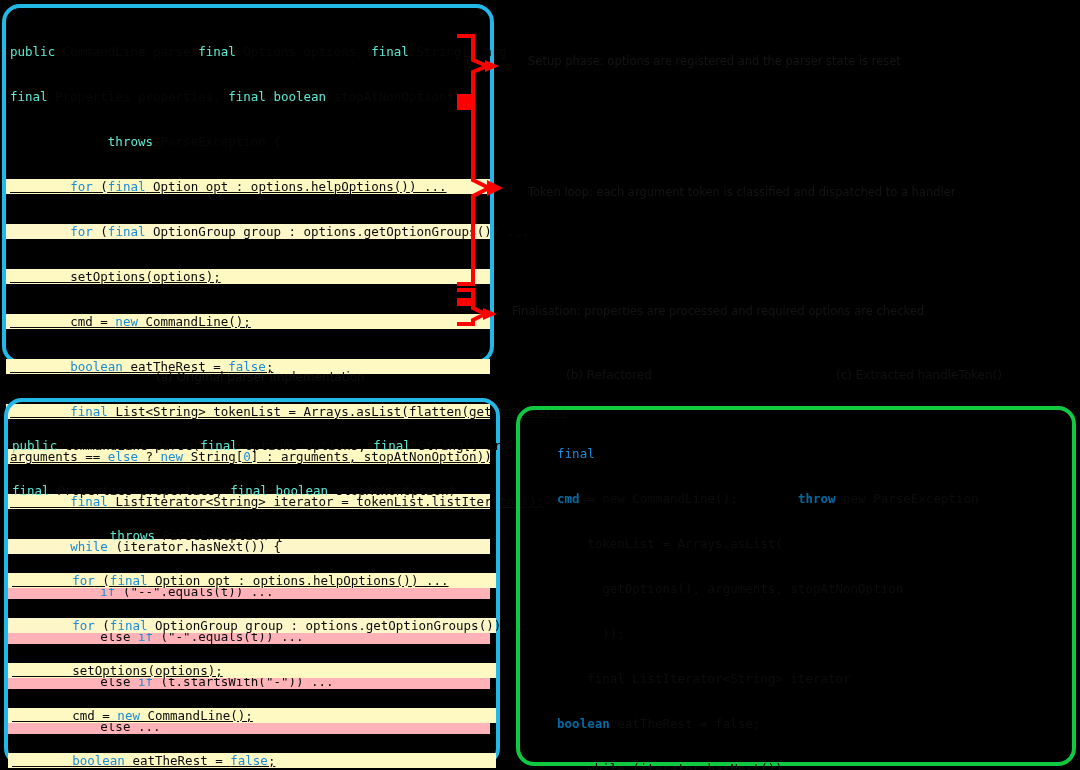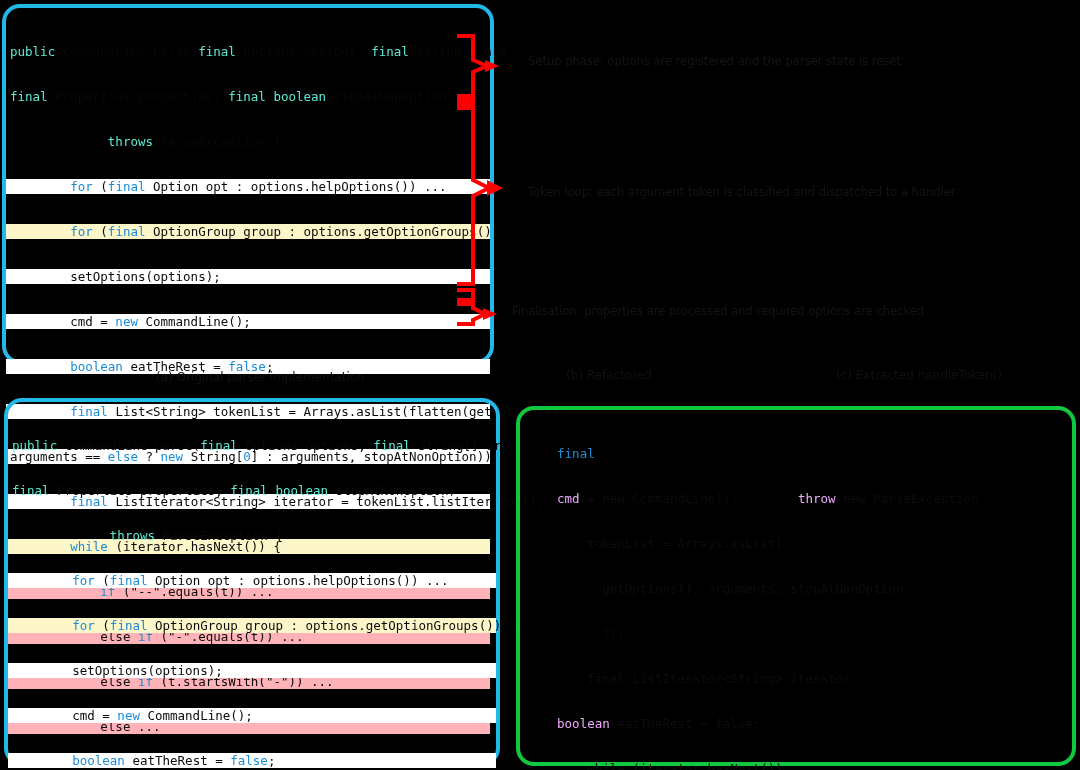--- a/index.html
+++ b/index.html
@@ -12,27 +12,27 @@
 
   
   #panel-top{left:2px;top:4px;width:492px;height:360px;}
   #panel-bottom{left:4px;top:398px;width:496px;height:368px;}
   #panel-diff{left:516px;top:406px;width:560px;height:360px;}
 
   .code{position:absolute;left:0;top:0;width:100%;height:100%;
         font-size:12.5px;line-height:15px;white-space:pre;
         color:#0a0a0a;padding:6px 0 0 0;box-sizing:border-box;}
   .code .ln{display:block;padding-left:4px;}
-  .hl-g{background:#ffffff;}
+  .hl-g{background:#fef9c3;text-decoration:underline;}
   .hl-y{background:#fdf6c8;}
   .hl-r{background:#ffb3b8;}
   .kw{color:#1a8cd8;}
   .num{color:#1a8cd8;}
   .dark{color:#0c0c0c;}
-  .grn{color:#f0abfc;}
+  .grn{color:#0369a1;font-weight:bold;}
 
   
   #brackets{position:absolute;left:455px;top:8px;width:60px;height:340px;}
 
   .ann{position:absolute;color:#141414;font-size:11.5px;
        font-family:"DejaVu Sans","Liberation Sans",sans-serif;white-space:pre;}
 
   .caption{position:absolute;color:#101010;font-size:12px;
      font-family:"DejaVu Sans","Liberation Sans",sans-serif;white-space:pre;}
 

